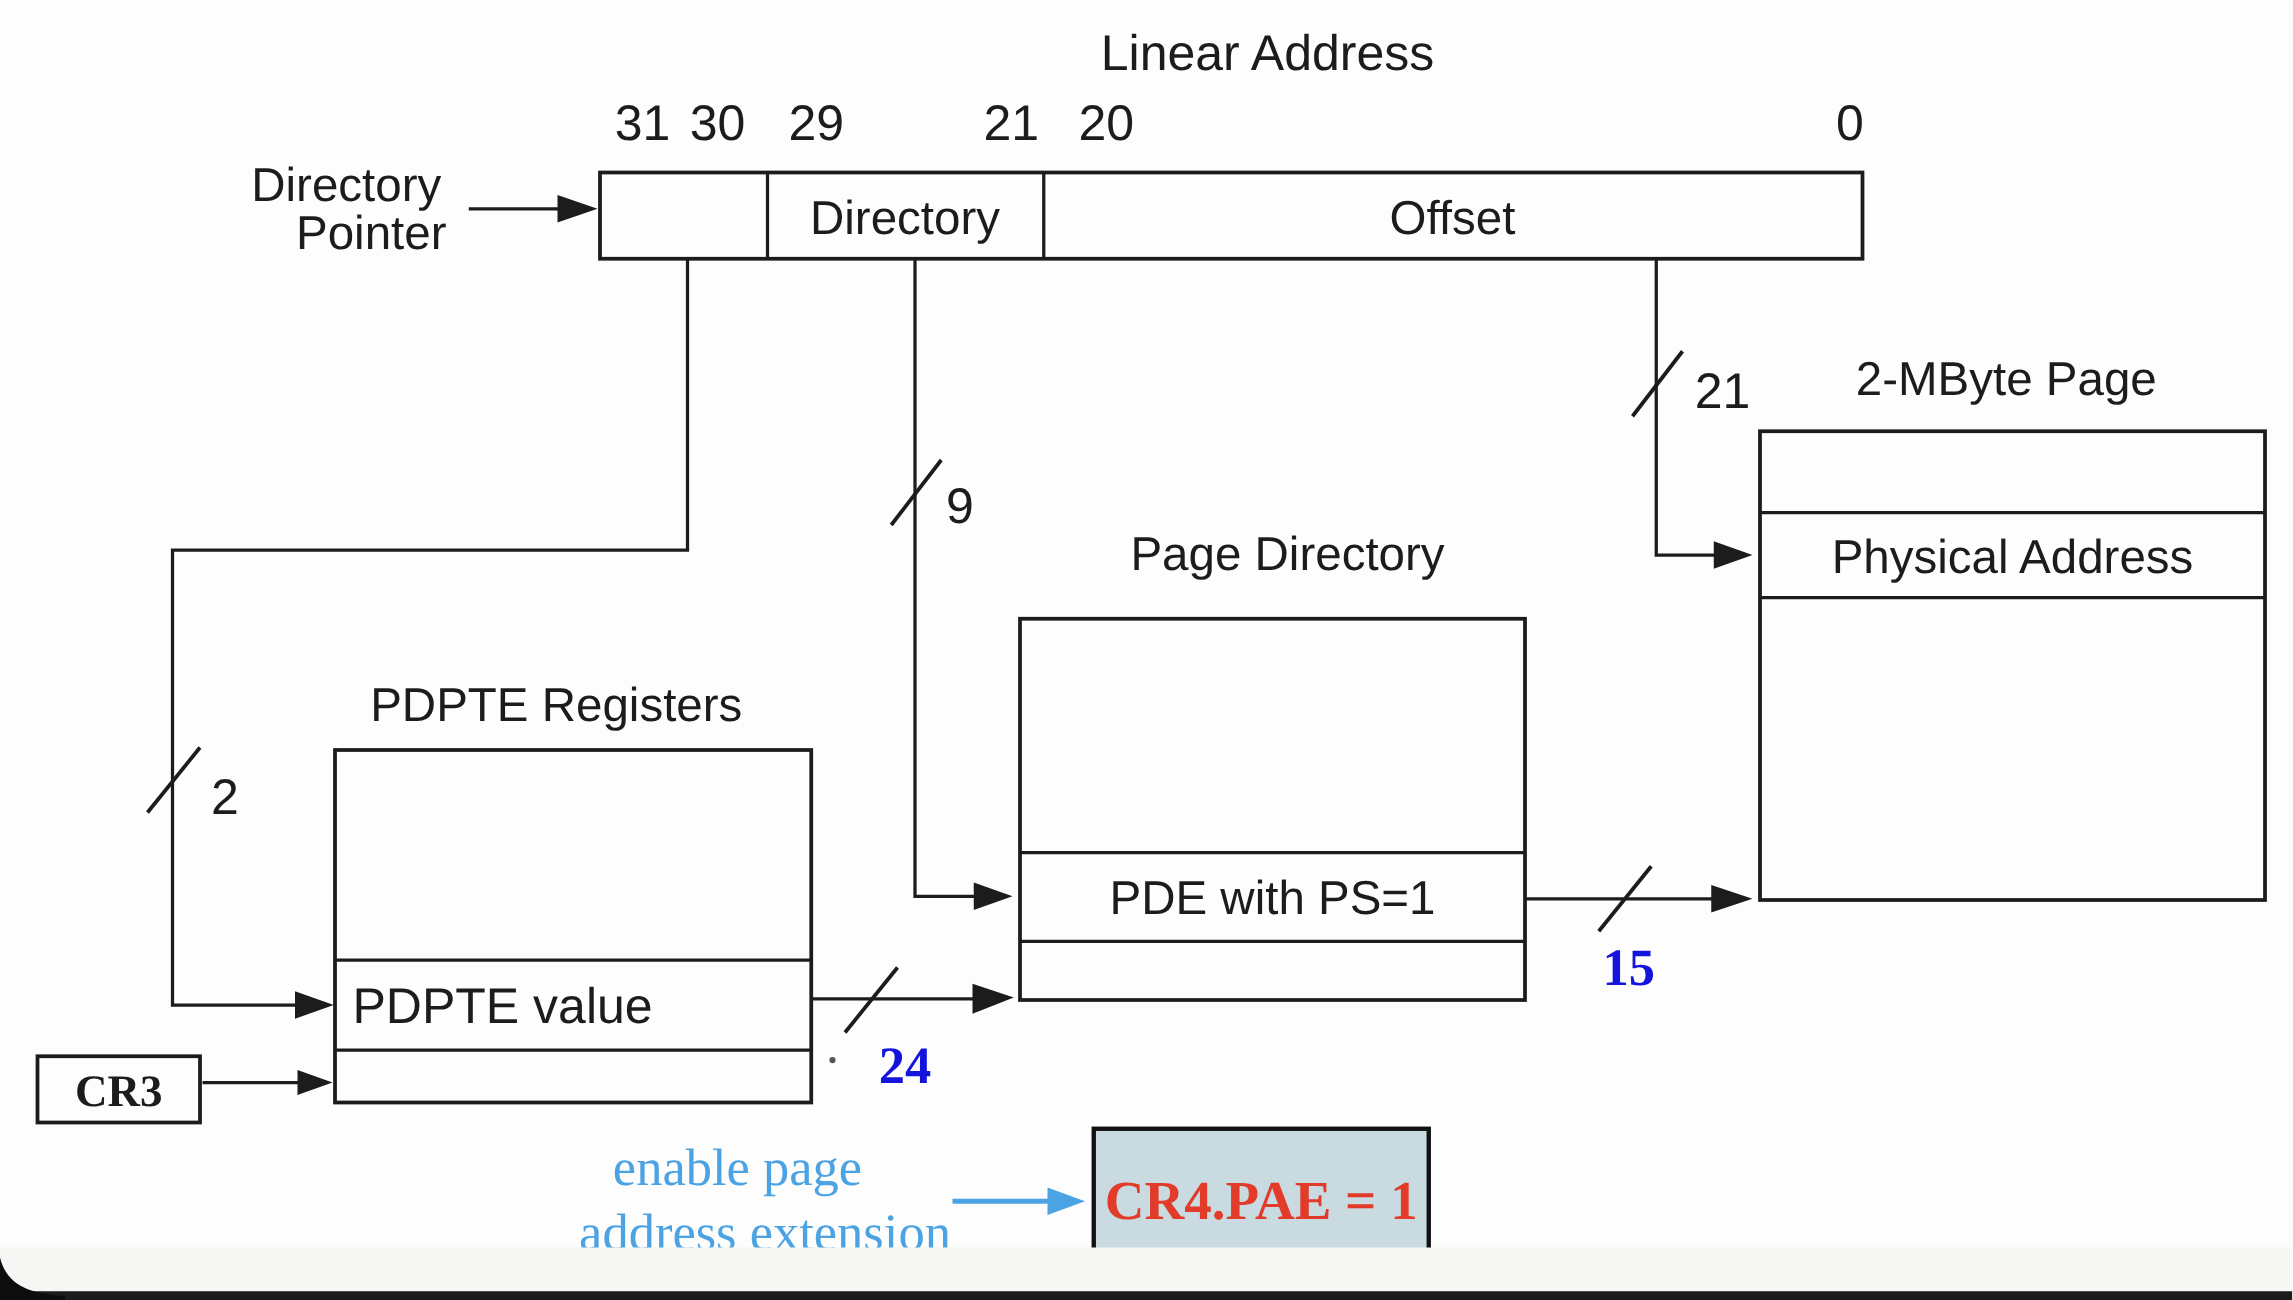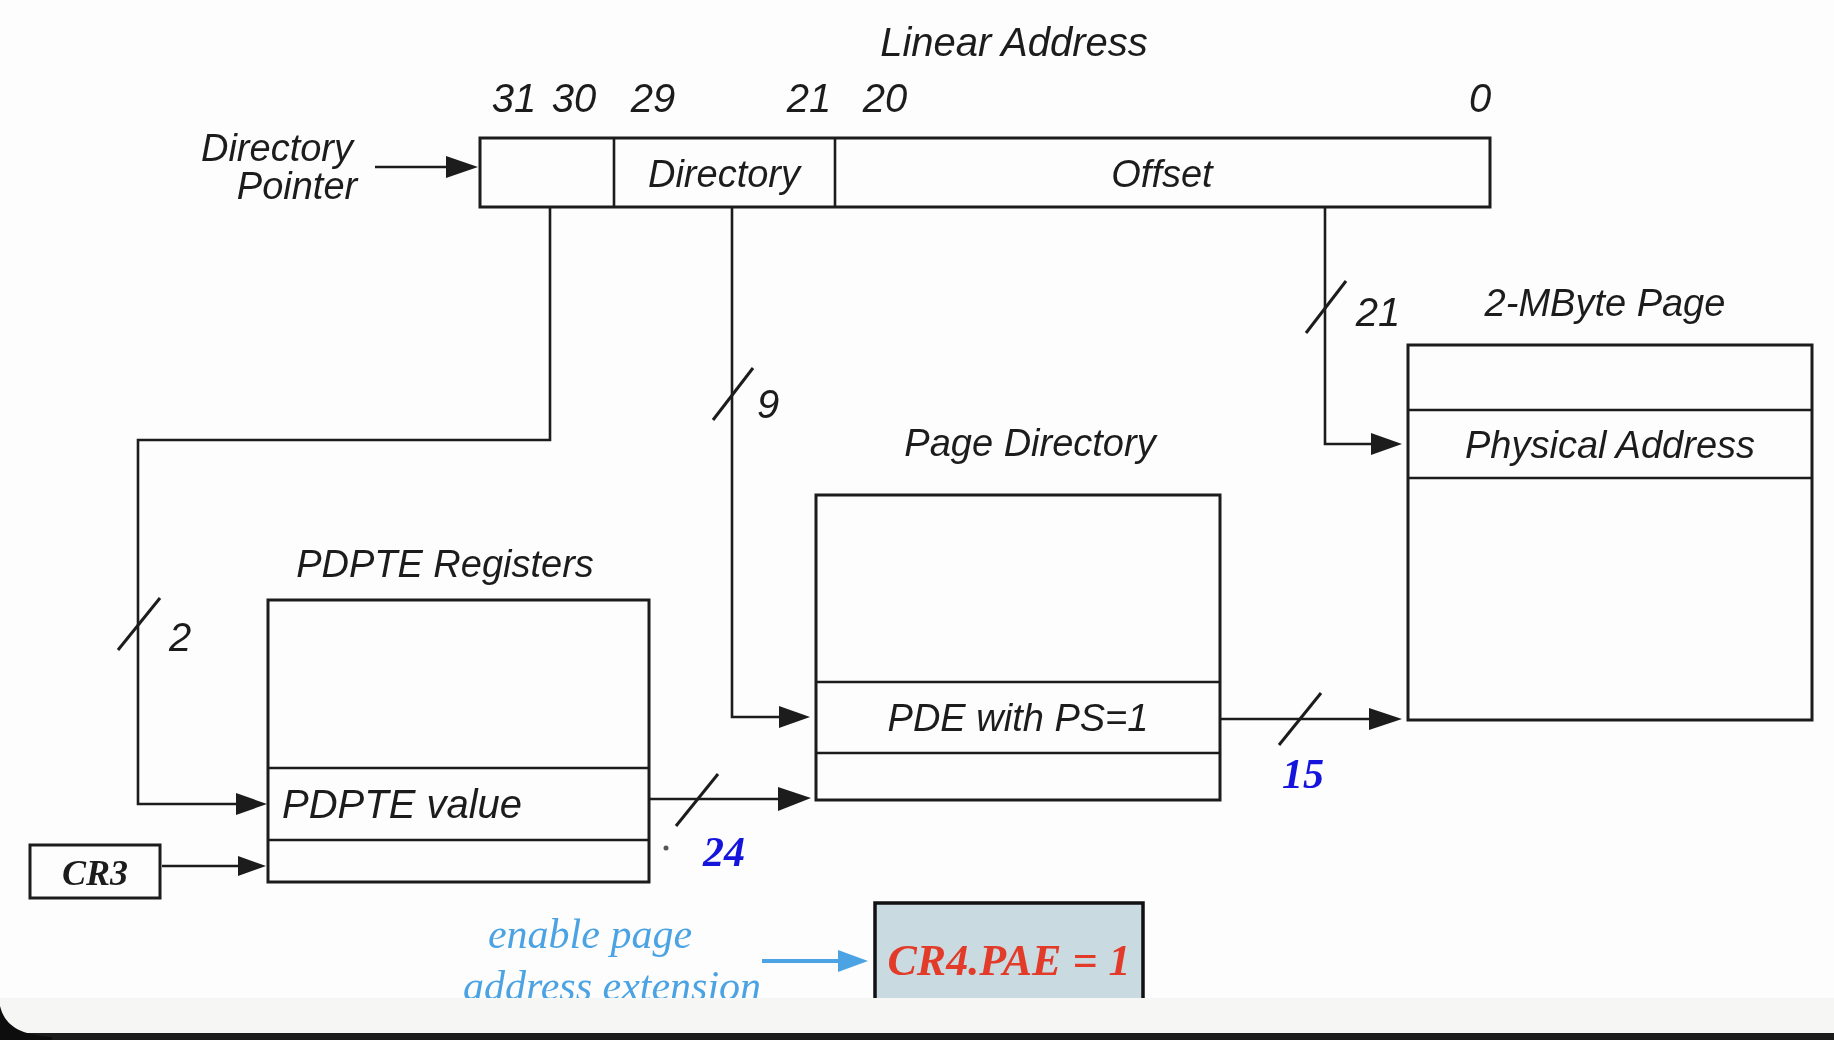--- a/index.html
+++ b/index.html
@@ -1,17 +1,17 @@
 <!DOCTYPE html>
 <html><head>
 <meta charset="utf-8">
 <style>
   html,body{margin:0;padding:0;background:#fdfdfd;}
   #stage{position:relative;width:1834px;height:1040px;background:#fdfdfd;overflow:hidden;
-         font-family:"Liberation Sans",sans-serif;font-style:italic;}
+         font-family:"Liberation Sans",sans-serif;}
   svg{position:absolute;left:0;top:0;}
   .t{font-family:"Liberation Sans",sans-serif;fill:#1c1c1c;}
   .serif{font-family:"Liberation Serif","DejaVu Serif",serif;}
   .bold{font-weight:bold;}
   .ln{stroke:#1c1c1c;stroke-width:2.6;fill:none;}
   .bx{stroke:#1c1c1c;stroke-width:3;fill:#fdfdfd;}
   .head{fill:#1c1c1c;stroke:none;}
   .tick{stroke:#1c1c1c;stroke-width:3;fill:none;}
 </style>
 </head>

